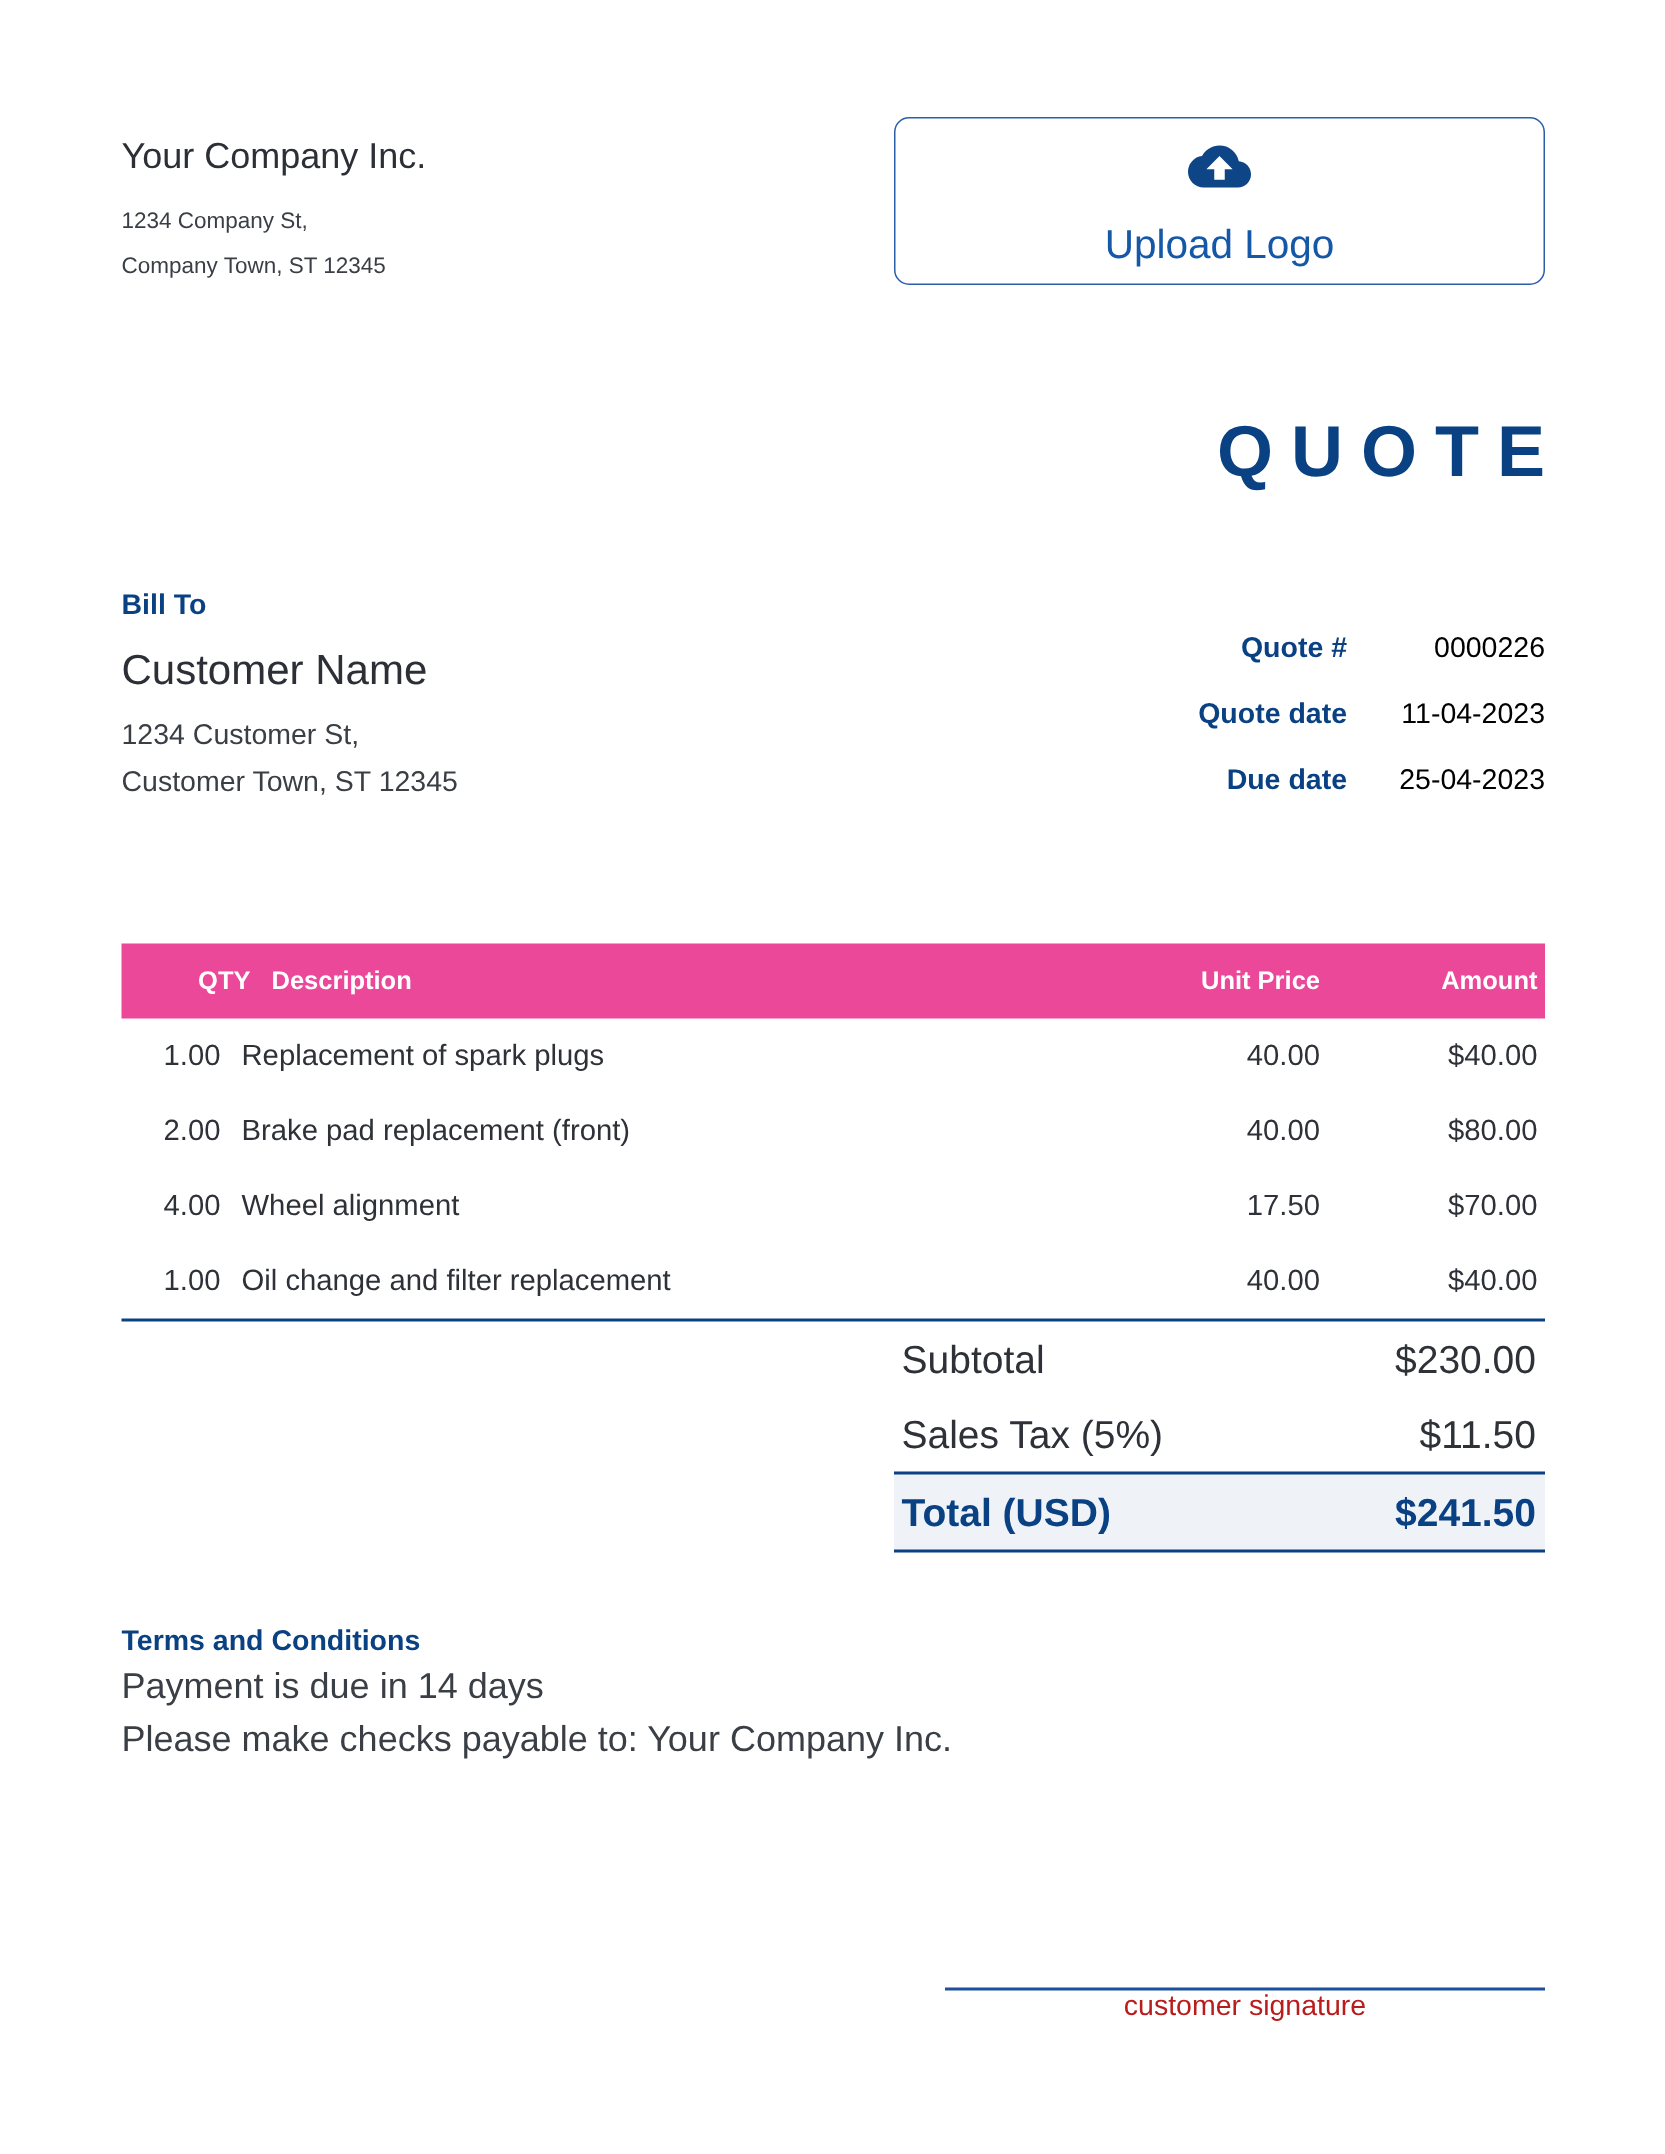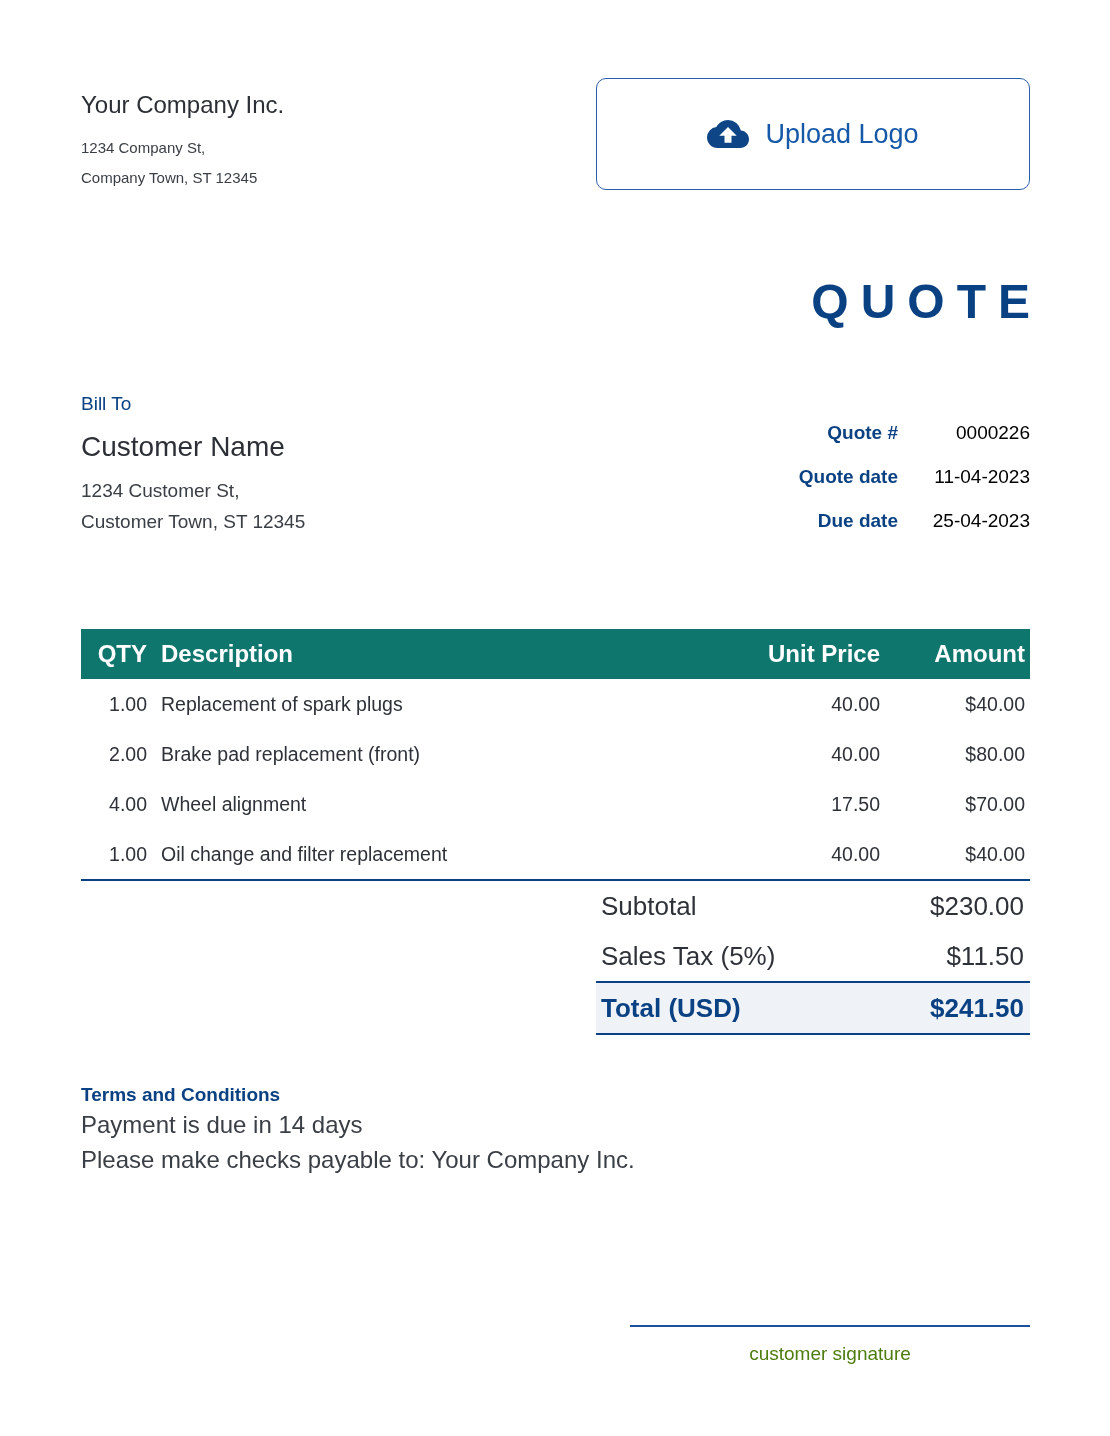--- a/index.html
+++ b/index.html
@@ -41,20 +41,21 @@
     border: 1.5px solid #2b5ea9;
     border-radius: 10px;
     display: flex;
     align-items: center;
     justify-content: center;
     gap: 16px;
     cursor: pointer;
     font-family: "Liberation Sans", sans-serif;
     font-size: 27px;
     color: #1558a8;
+    flex-direction: column;
   }
   .cloud-icon { width: 42px; height: 42px; display: inline-flex; }
   .cloud-icon svg { width: 100%; height: 100%; }
 
   
   .doc-title {
     margin-top: 82px;
     text-align: right;
     font-size: 48px;
     line-height: 54px;
@@ -66,21 +67,21 @@
 
   
   .info-row {
     display: flex;
     justify-content: space-between;
     margin-top: 64px;
   }
   .bill-heading {
     font-size: 19px;
     line-height: 22px;
-    font-weight: normal;
+    font-weight: bold;
     color: #0a4183;
   }
   .customer-name {
     margin-top: 16px;
     font-size: 28px;
     line-height: 32px;
     color: #2c2f35;
   }
   .customer-address {
     margin-top: 12px;
@@ -101,25 +102,26 @@
   .meta-value { width: 132px; text-align: right; color: #000000; }
 
   
   .items-table { margin-top: 76px; }
   .t-row {
     display: grid;
     grid-template-columns: 66px 14px 1fr 140px 150px;
     align-items: center;
   }
   .t-head {
-    background: #0f766e;
+    background: #ec4899;
     color: #ffffff;
     font-weight: bold;
     height: 50px;
-    font-size: 24px;
+    font-size: 17px;
+    padding-left: 20px;
   }
   .t-body .t-row { height: 50px; font-size: 19.5px; color: #2e3238; }
   .t-body { border-bottom: 2.5px solid #0a4183; }
   .c-qty { text-align: right; padding-left: 14px; }
   .c-desc { text-align: left; }
   .c-unit { text-align: right; }
   .c-amount { text-align: right; padding-right: 5px; }
 
   
   .totals { width: 434px; margin-left: auto; }
@@ -160,23 +162,23 @@
   
   .signature-block {
     width: 400px;
     margin-left: auto;
     margin-top: 148px;
     border-top: 2px solid #1c4f9c;
     text-align: center;
   }
   .signature-label {
     display: inline-block;
-    padding-top: 16px;
-    font-size: 19px;
-    color: #4d7c0f;
+    padding-top: 0;
+    font-size: 19px;
+    color: #b91c1c;
   }
 </style>
 </head>
 <body>
 
 <div class="page">
 
   <div class="header-row">
     <div class="company-block">
       <div class="company-name">Your Company Inc.</div>

